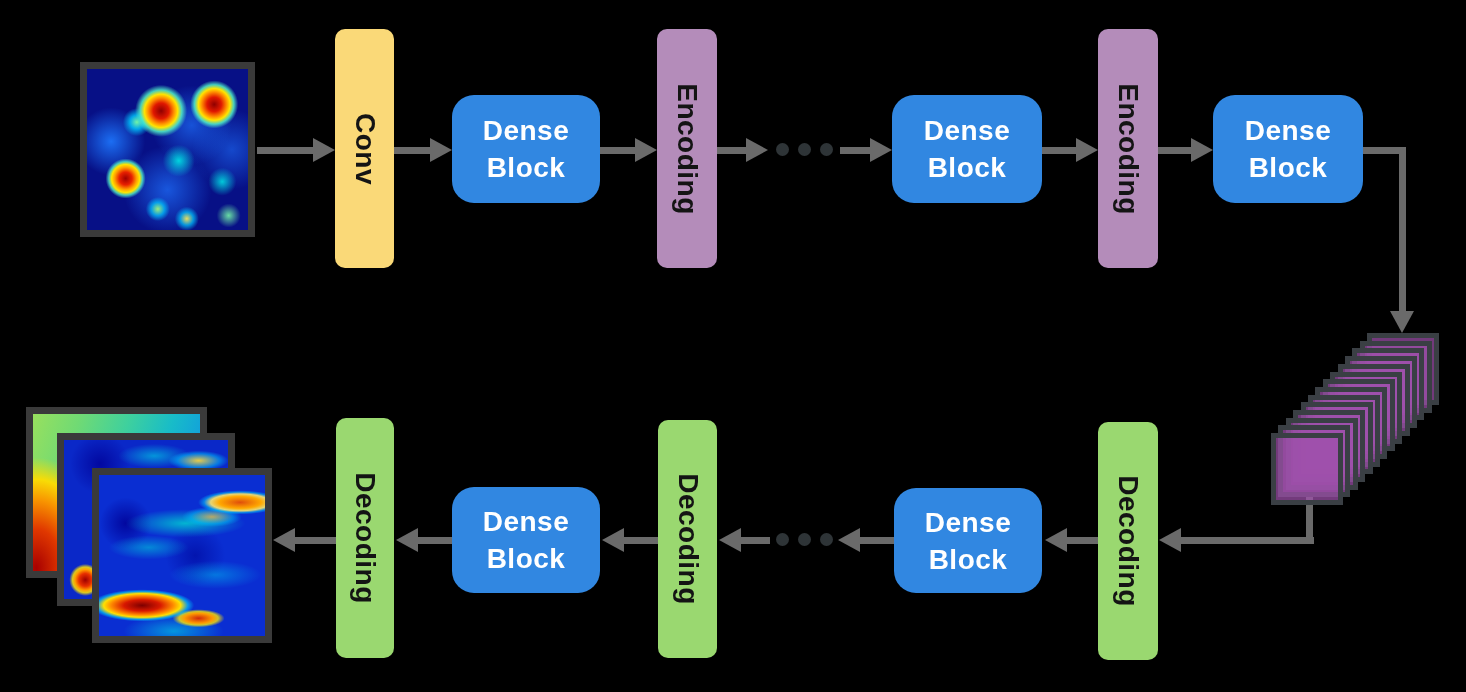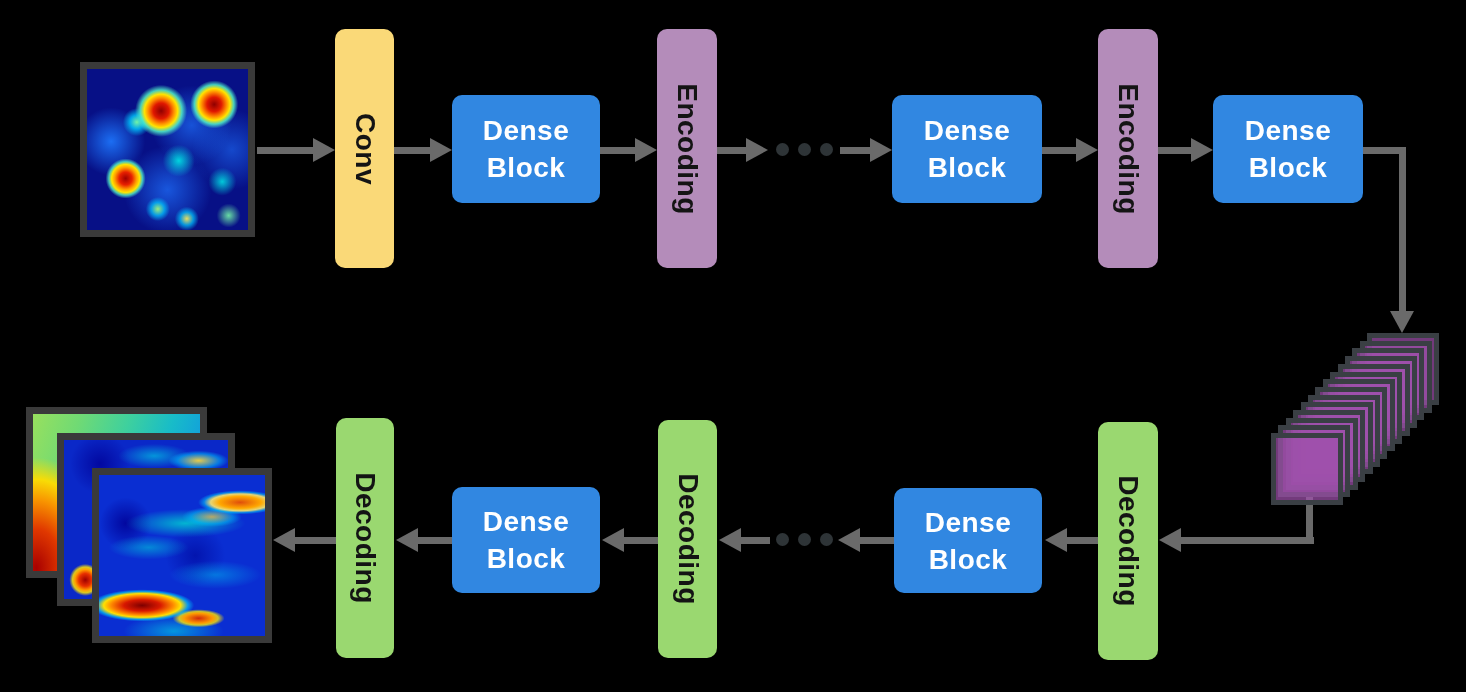--- a/index.html
+++ b/index.html
@@ -22,21 +22,21 @@
   }
   .vlabel{
     transform:rotate(90deg);white-space:nowrap;
     font-weight:bold;font-size:28px;letter-spacing:.5px;
     color:var(--vertical-label-text);
   }
   .conv{background:var(--conv-fill);}
   .encoding{background:var(--encoding-fill);}
   .decoding{background:var(--decoding-fill);}
   .dense{
-    position:absolute;background:var(--dense-fill);border-radius:10px;
+    position:absolute;background:var(--dense-fill);border-radius:22px;
     display:flex;flex-direction:column;align-items:center;justify-content:center;
   }
   .dense span{
     color:var(--dense-text);font-weight:bold;font-size:28px;line-height:37px;
     letter-spacing:.5px;
   }
   
   .hline{position:absolute;height:7px;background:var(--arrow);}
   .vline{position:absolute;width:7px;background:var(--arrow);}
   .head-right{position:absolute;width:0;height:0;

